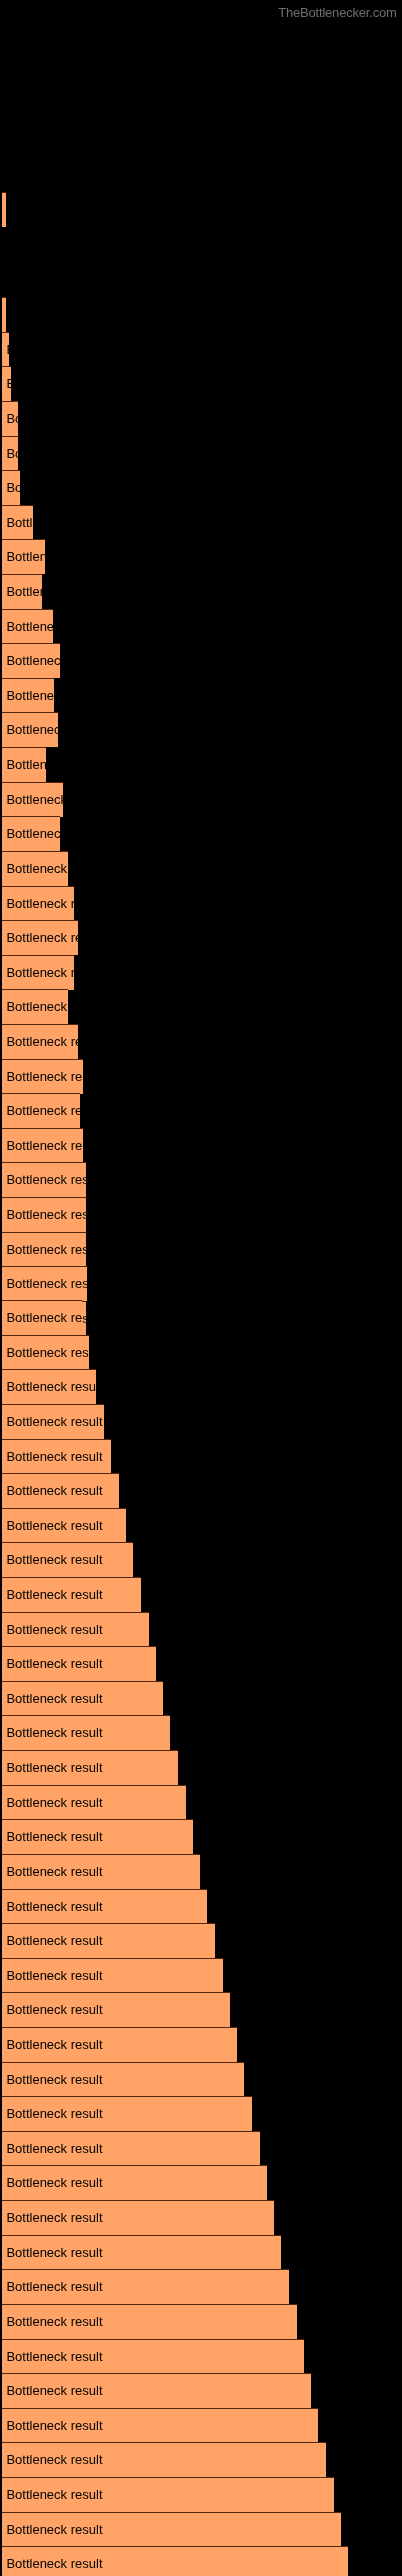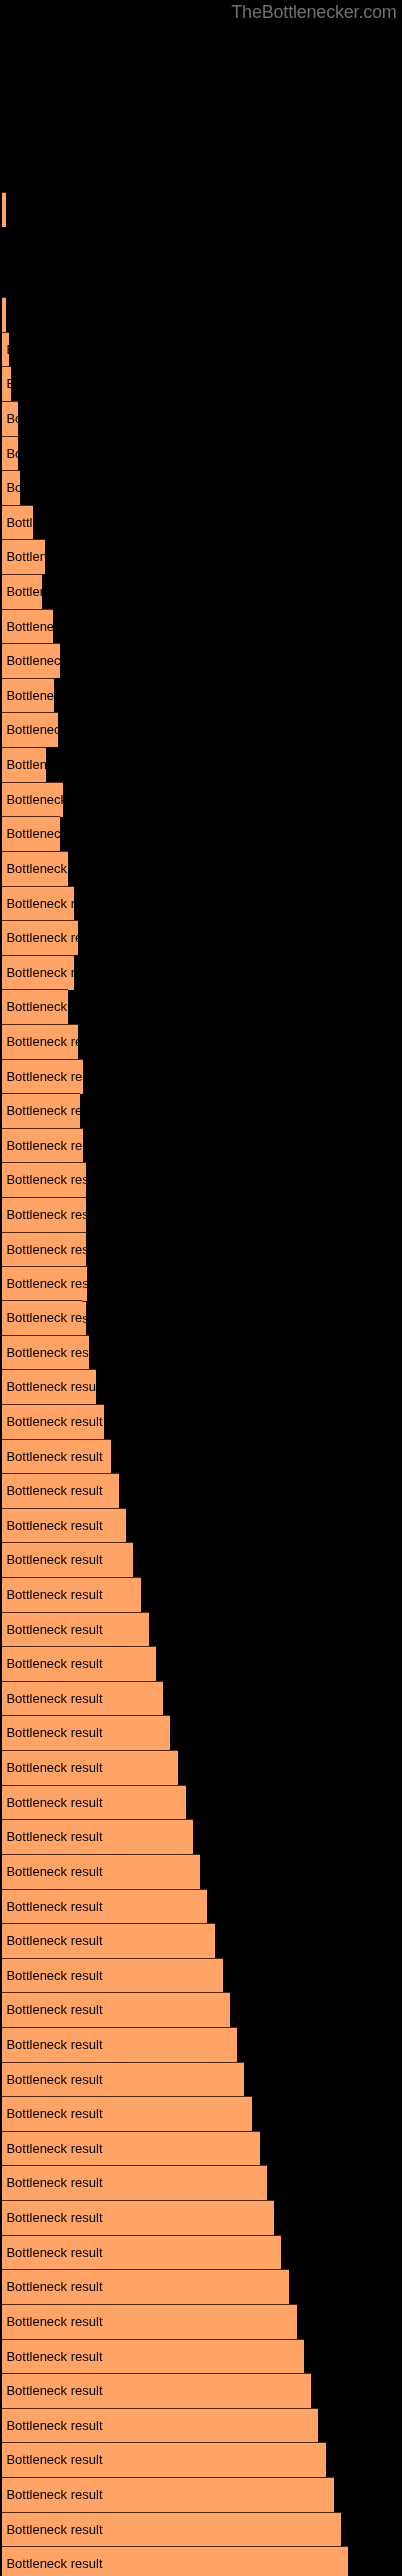--- a/index.html
+++ b/index.html
@@ -14,21 +14,21 @@
     overflow: hidden;
     font-family: "Liberation Sans", sans-serif;
     -webkit-font-smoothing: antialiased;
   }
 
   #site-title {
     position: absolute;
     top: 1.6px;
     right: 6.4px;
     color: #6e6e6e;
-    font-size: 18px;
+    font-size: 13px;
     font-family: "Liberation Sans", sans-serif;
     letter-spacing: -0.2px;
     white-space: nowrap;
     line-height: 21px;
   }
 
   #chart {
     position: absolute;
     left: 0;
     top: 0;

